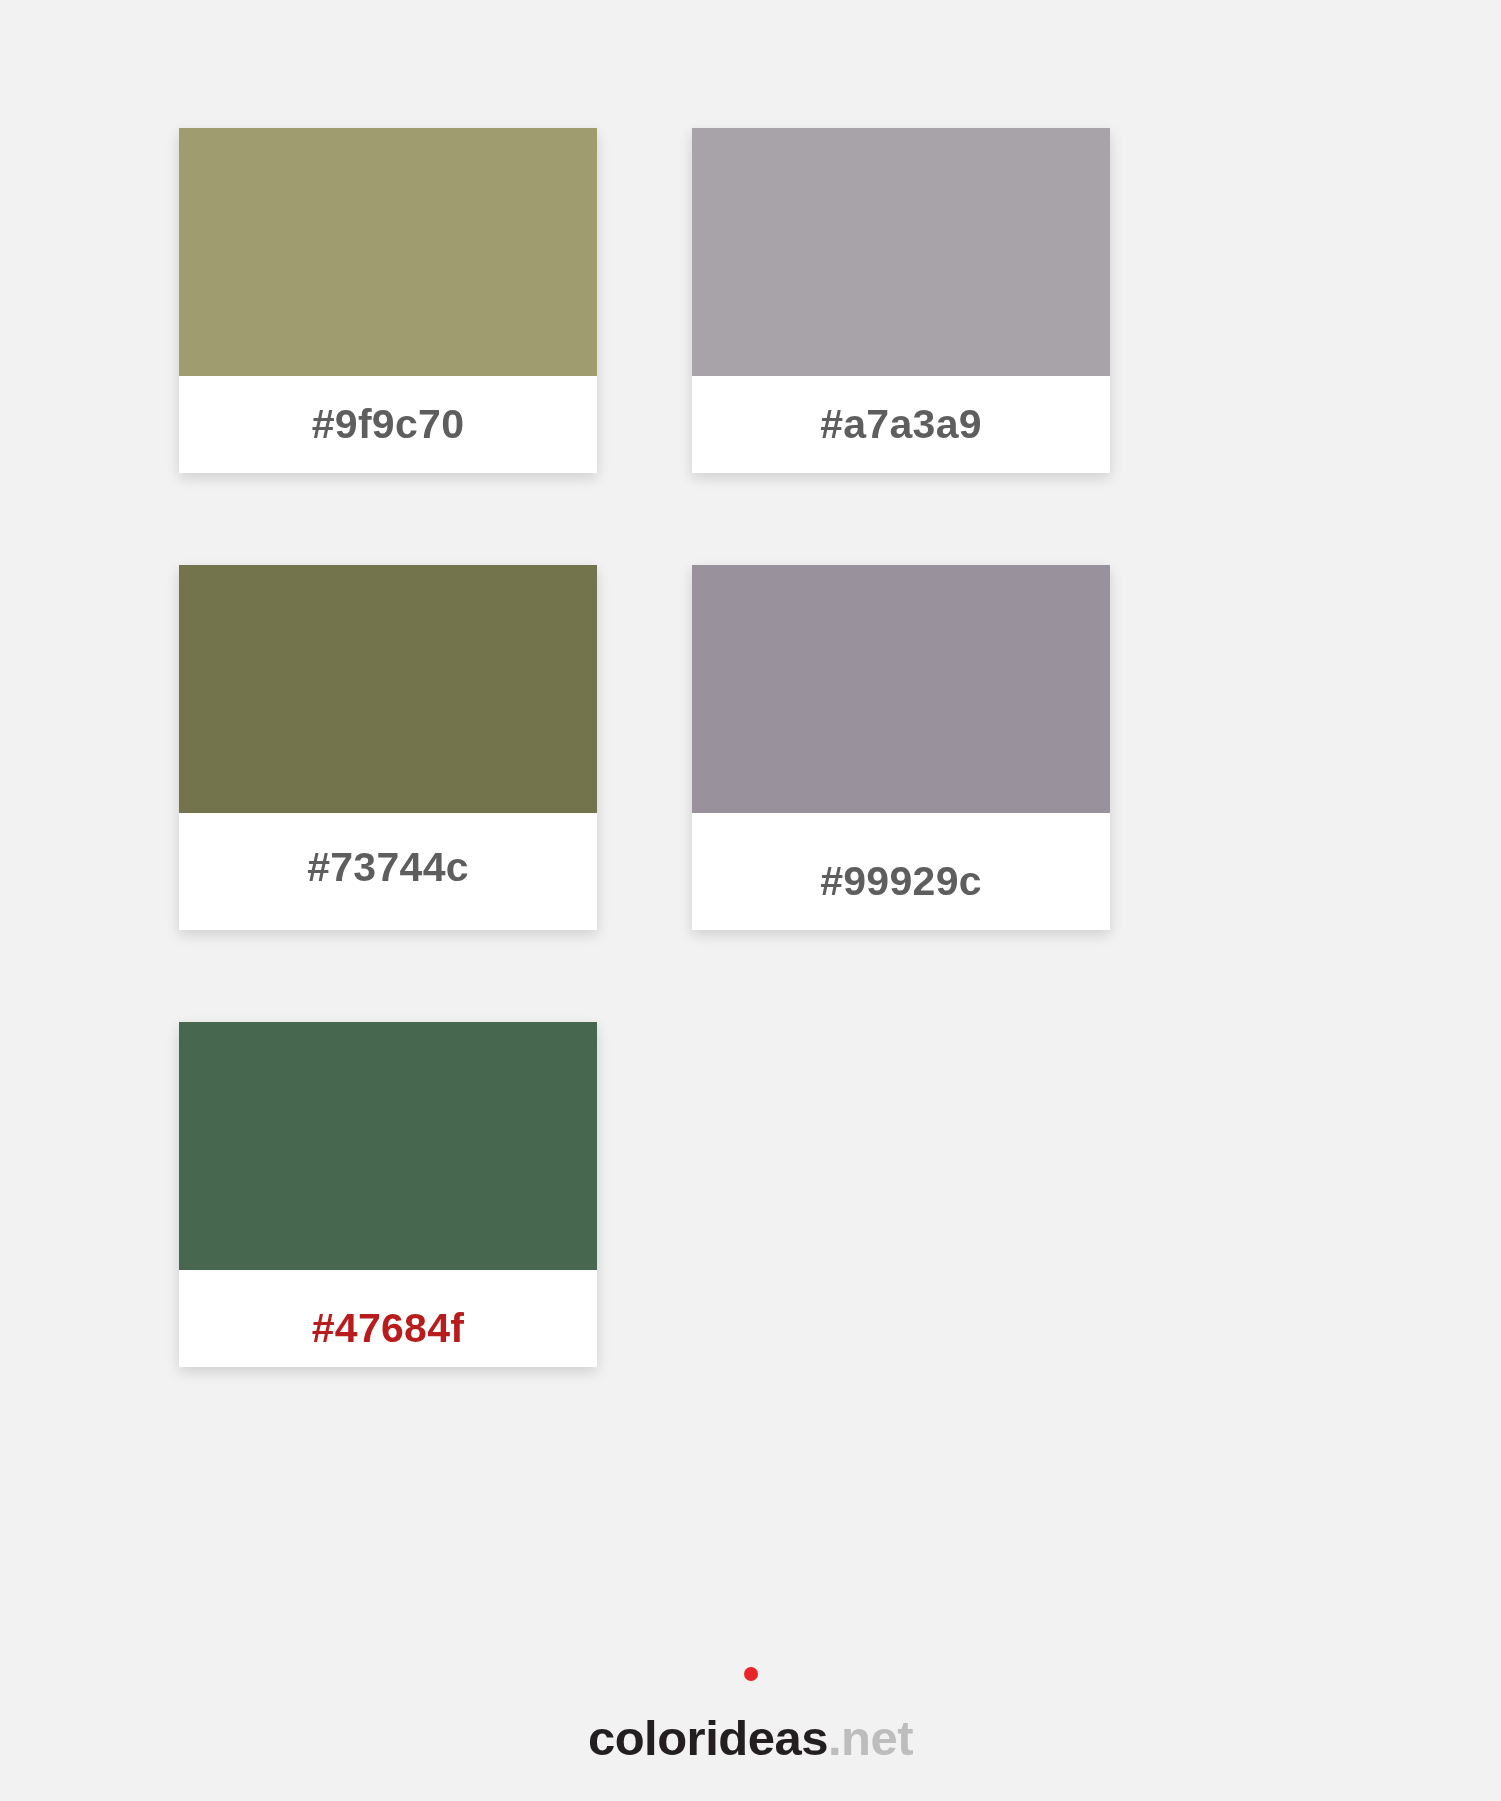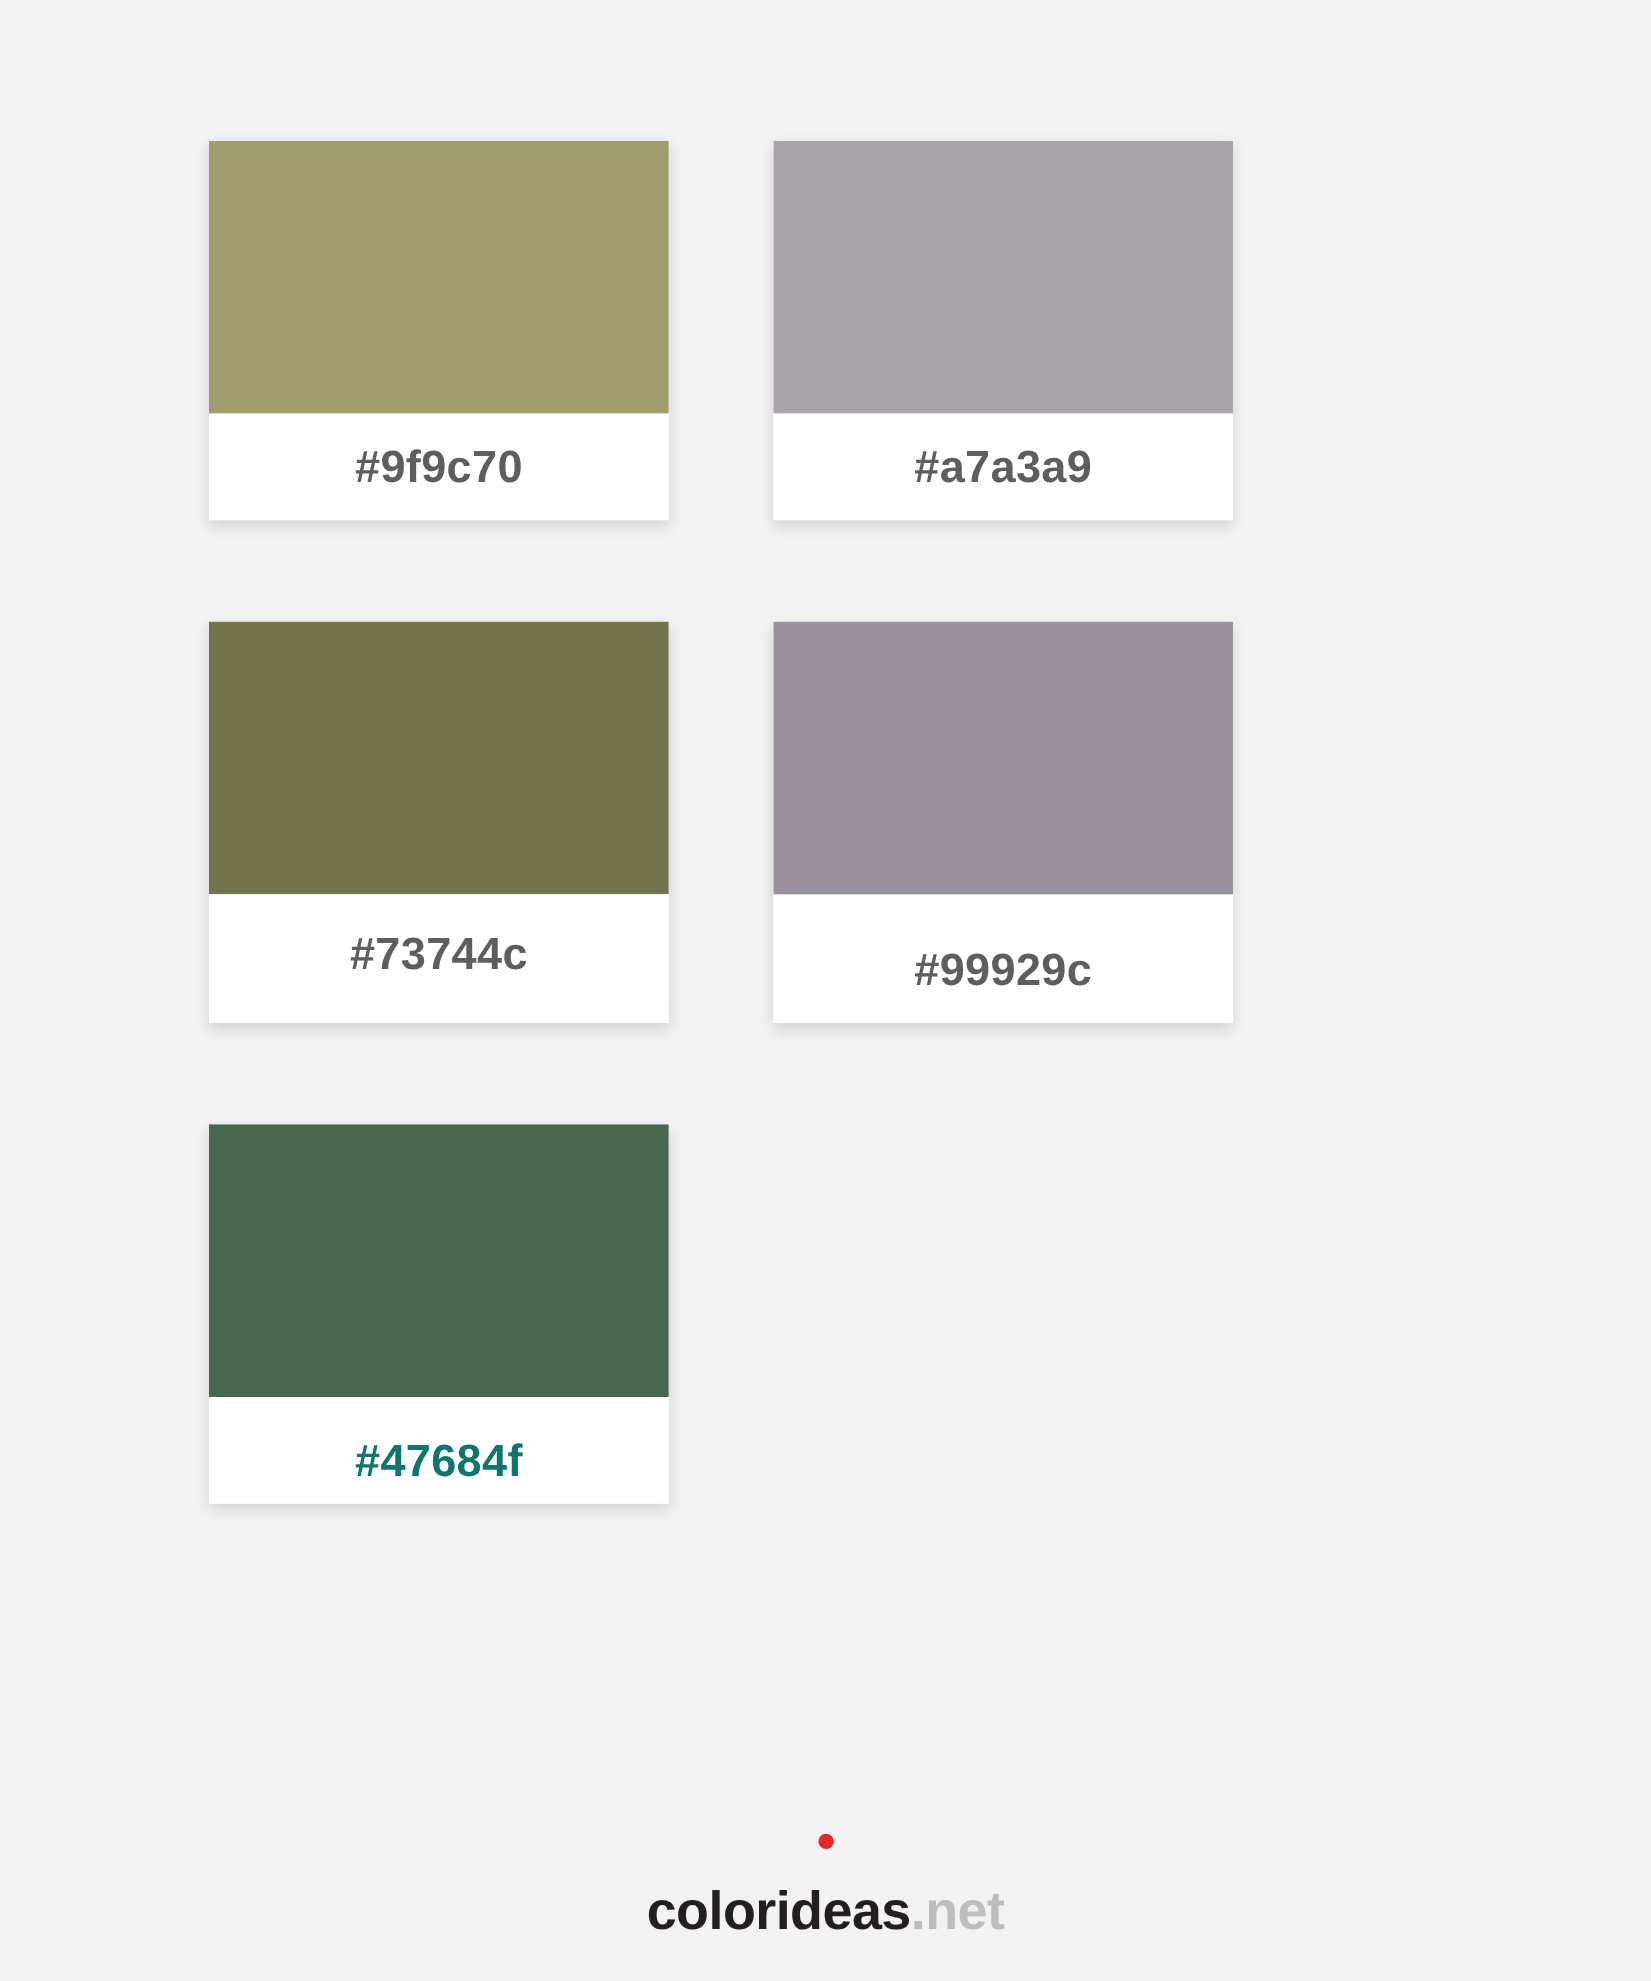--- a/index.html
+++ b/index.html
@@ -18,21 +18,21 @@
 
   .page {
     width: 1501px;
     height: 1801px;
     position: relative;
     box-sizing: border-box;
   }
 
   .palette-grid {
     position: absolute;
-    left: 190px;
+    left: 179px;
     top: 128px;
     width: 1121px;
     display: grid;
     grid-template-columns: 418px 418px;
     grid-column-gap: 95px;
     grid-row-gap: 92px;
   }
 
   .color-card {
     width: 418px;
@@ -142,21 +142,21 @@
       <div class="swatch" style="background-color: rgb(153, 146, 156);"></div>
       <div class="swatch-label-wrap">
         <span class="swatch-label" style="color: rgb(94, 94, 94);">#99929c</span>
       </div>
     </div>
 
 
     <div class="color-card" style="background: rgb(255, 255, 255);">
       <div class="swatch" style="background-color: rgb(71, 104, 79);"></div>
       <div class="swatch-label-wrap">
-        <span class="swatch-label" style="color: #0f766e; margin-top: 20px;">#47684f</span>
+        <span class="swatch-label" style="color: #b91c1c; margin-top: 20px;">#47684f</span>
       </div>
     </div>
 
   </div>
 
   <div class="footer">
     <div class="brand">
       <span class="brand-main" style="color: rgb(35, 31, 32);">colorideas</span>
       <span class="brand-tld" style="color: rgb(189, 189, 189);">.net</span>
       <span class="brand-dot" style="background: rgb(232, 37, 42);"></span>

